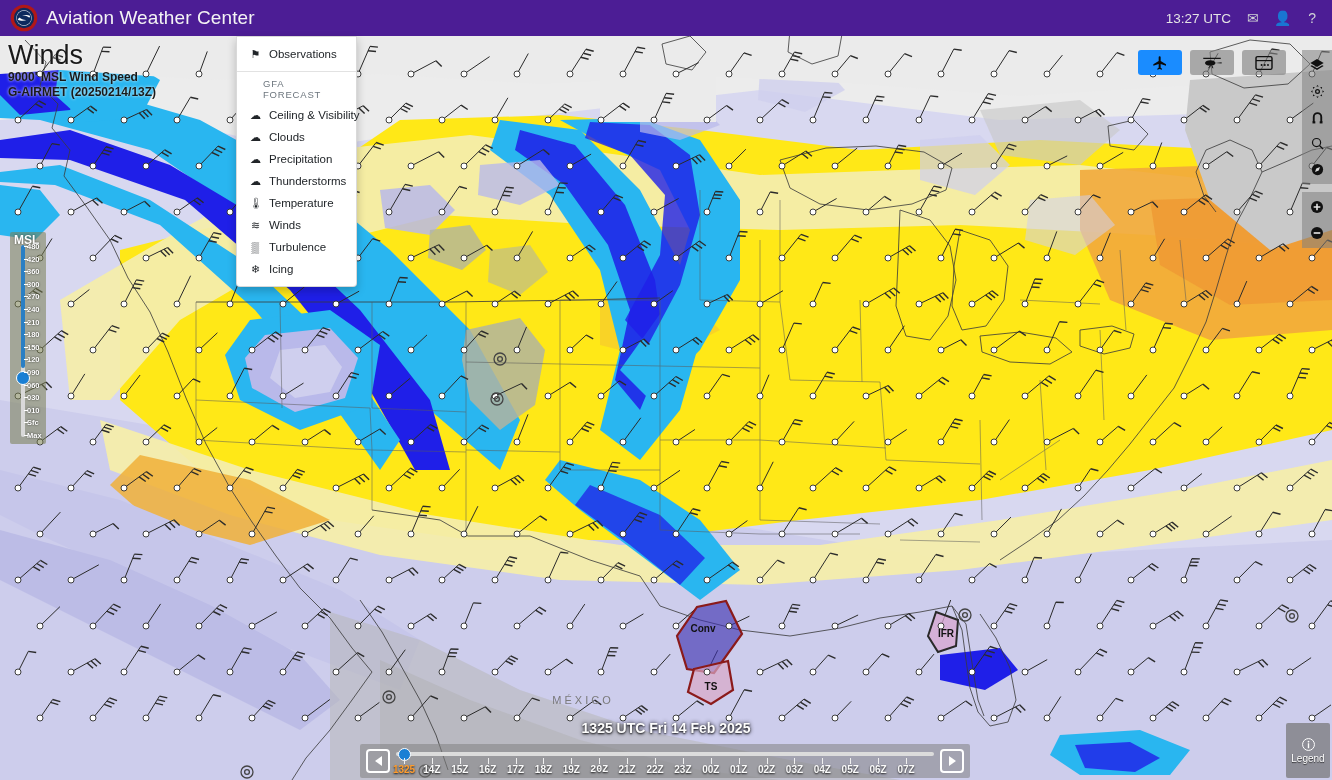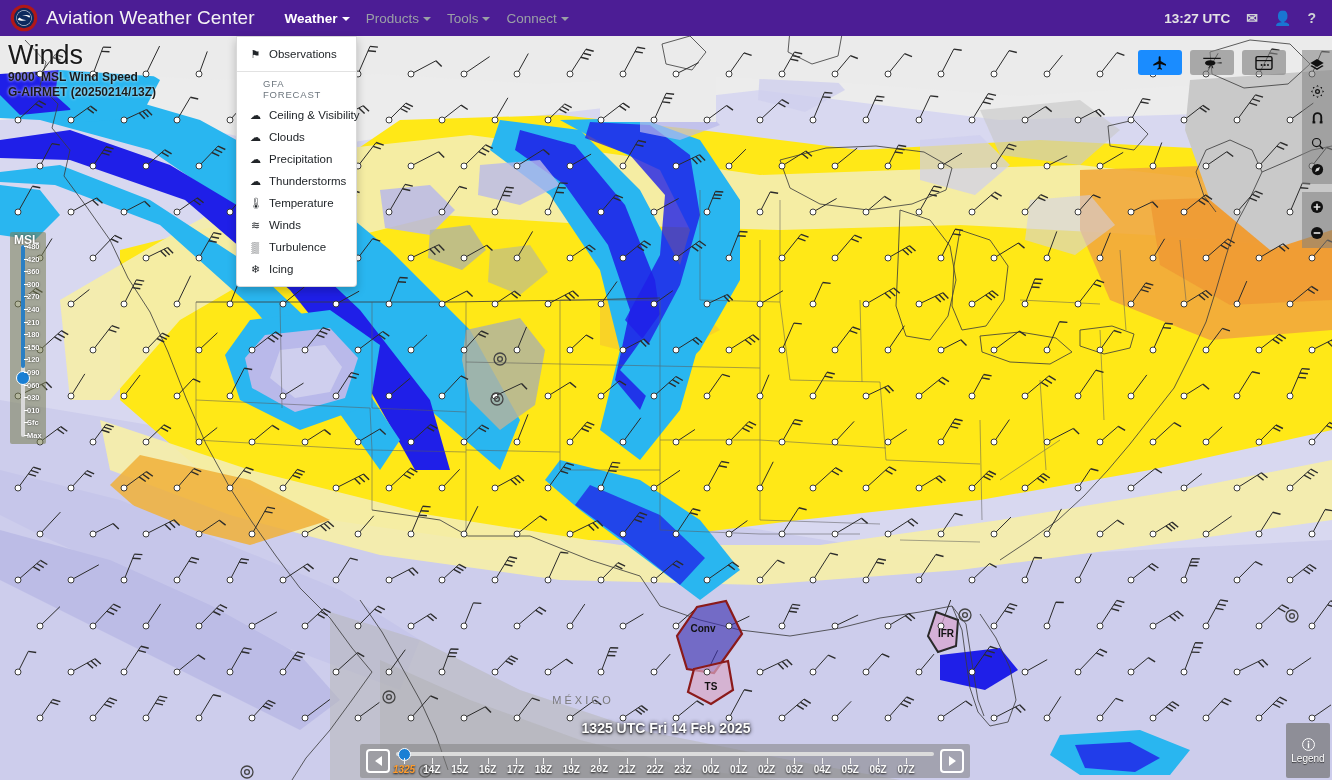--- a/index.html
+++ b/index.html
@@ -32,21 +32,20 @@
   }
   .navitem.active { color: #ffffff; font-weight: bold; }
   .caret {
     width: 0; height: 0; border-left: 4px solid transparent;
     border-right: 4px solid transparent; border-top: 4px solid currentColor;
     display: inline-block; margin-top: 2px;
   }
   #nav-right {
     margin-left: auto; display: flex; align-items: center; gap: 16px;
     padding-right: 6px;
-    font-weight: bold;
   }
   #utc-clock { color: #e4e4e4; font-size: 13.5px; white-space: nowrap; }
   .navicon { color: #cfd2d5; font-size: 14px; cursor: pointer; line-height: 1; }
 
   
   #weather-menu {
     position: absolute; top: 36px; left: 236px; width: 121px;
     background: #ffffff; border: 1px solid rgba(0,0,0,.15);
     border-radius: 0 0 4px 4px; padding: 6px 0 6px 0;
     box-shadow: 0 4px 10px rgba(0,0,0,.22); z-index: 70;
@@ -160,21 +159,21 @@
     background: #1a7fd4; border: 1px solid #fff; top: 4px; cursor: pointer;
   }
   .tl-tick {
     position: absolute; top: 14px; width: 1px; height: 6px; background: #f0f0f0;
   }
   .tl-lab {
     position: absolute; top: 20px; font-size: 10px; font-weight: bold;
     color: #fafafa; text-shadow: 0 1px 2px rgba(0,0,0,.85);
     transform: translateX(-50%); white-space: nowrap;
   }
-  .tl-lab.current { color: #ff9d2e; font-style: italic; }
+  .tl-lab.current { color: #ff9d2e; }
 
   
   #legend-btn {
     position: absolute; right: 2px; bottom: 2px; width: 44px; height: 55px;
     background: rgba(118,118,118,.72); border-radius: 2px; z-index: 40;
     display: flex; flex-direction: column; align-items: center;
     justify-content: center; cursor: pointer; gap: 1px;
   }
   #legend-btn .lb-label {
     font-size: 10px; color: #fff; text-shadow: 0 1px 1px rgba(0,0,0,.7);
@@ -1904,38 +1903,20 @@
   <div id="navbar">
     <svg id="logo" viewBox="0 0 40 40">
       <circle cx="20" cy="20" r="19" fill="#b01818"></circle>
       <circle cx="20" cy="20" r="14.5" fill="#0d2a5e"></circle>
       <circle cx="20" cy="20" r="11" fill="#ffffff"></circle>
       <path d="M9.5 20a10.5 10.5 0 0 1 21 0 10.5 10.5 0 0 1-21 0z" fill="#0d2a5e"></path>
       <path d="M11 22c4-6 12-8 18-5-3 7-12 9-18 5z" fill="#ffffff"></path>
       <path d="M12.5 18.5c5 5 12 5.5 16.5 2.5-5-5.5-12-6-16.5-2.5z" fill="#0d2a5e"></path>
     </svg>
     <div id="brand">Aviation Weather Center</div>
-    <div id="nav-items" style="display: flex;">
-        <div class="navitem active">
-          <span>Weather</span>
-          <span class="caret"></span>
-        </div>
-        <div class="navitem">
-          <span>Products</span>
-          <span class="caret"></span>
-        </div>
-        <div class="navitem">
-          <span>Tools</span>
-          <span class="caret"></span>
-        </div>
-        <div class="navitem">
-          <span>Connect</span>
-          <span class="caret"></span>
-        </div>
-      </div>
     <div id="nav-right">
       <span id="utc-clock">13:27 UTC</span>
       <span class="navicon">✉</span>
       <span class="navicon">👤</span>
       <span class="navicon">?</span>
     </div>
   </div>
 
   <div id="weather-menu">
     <div class="menu-item">

